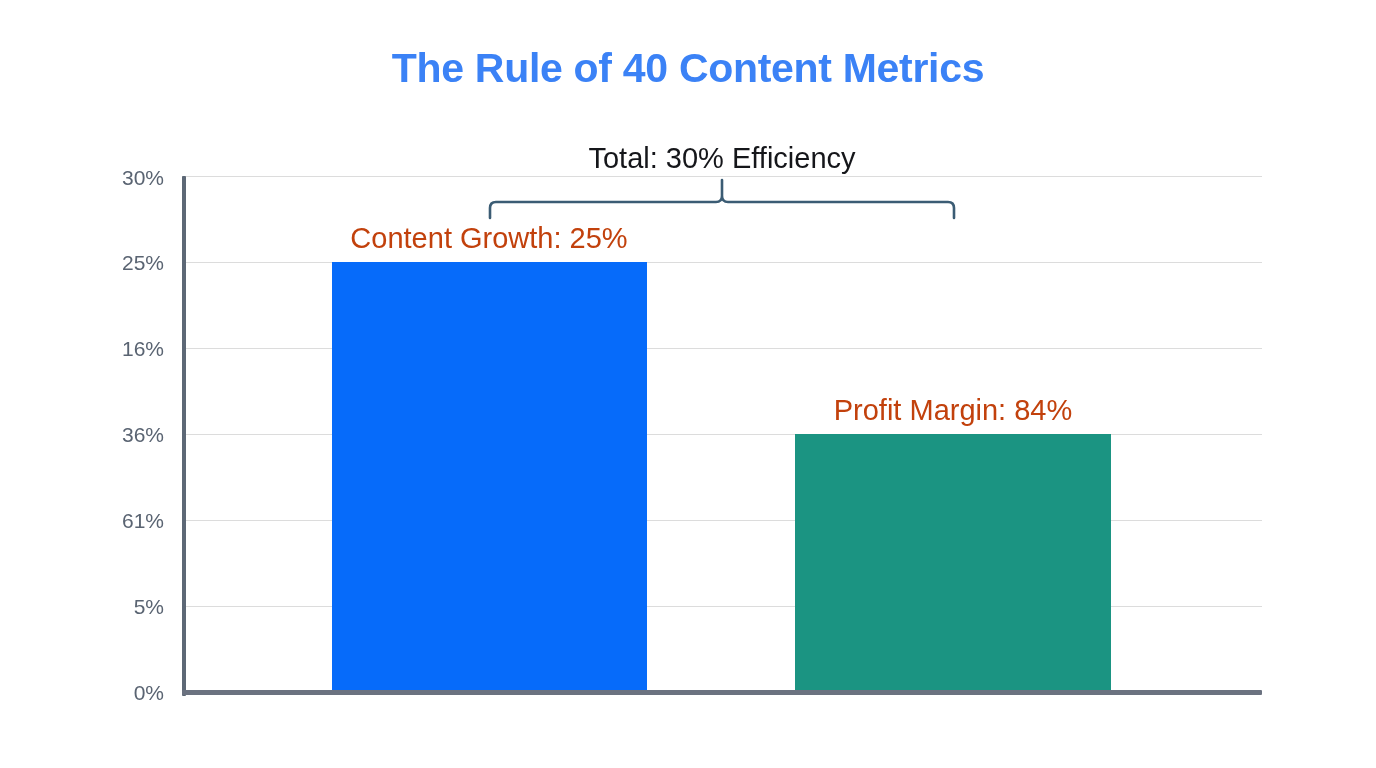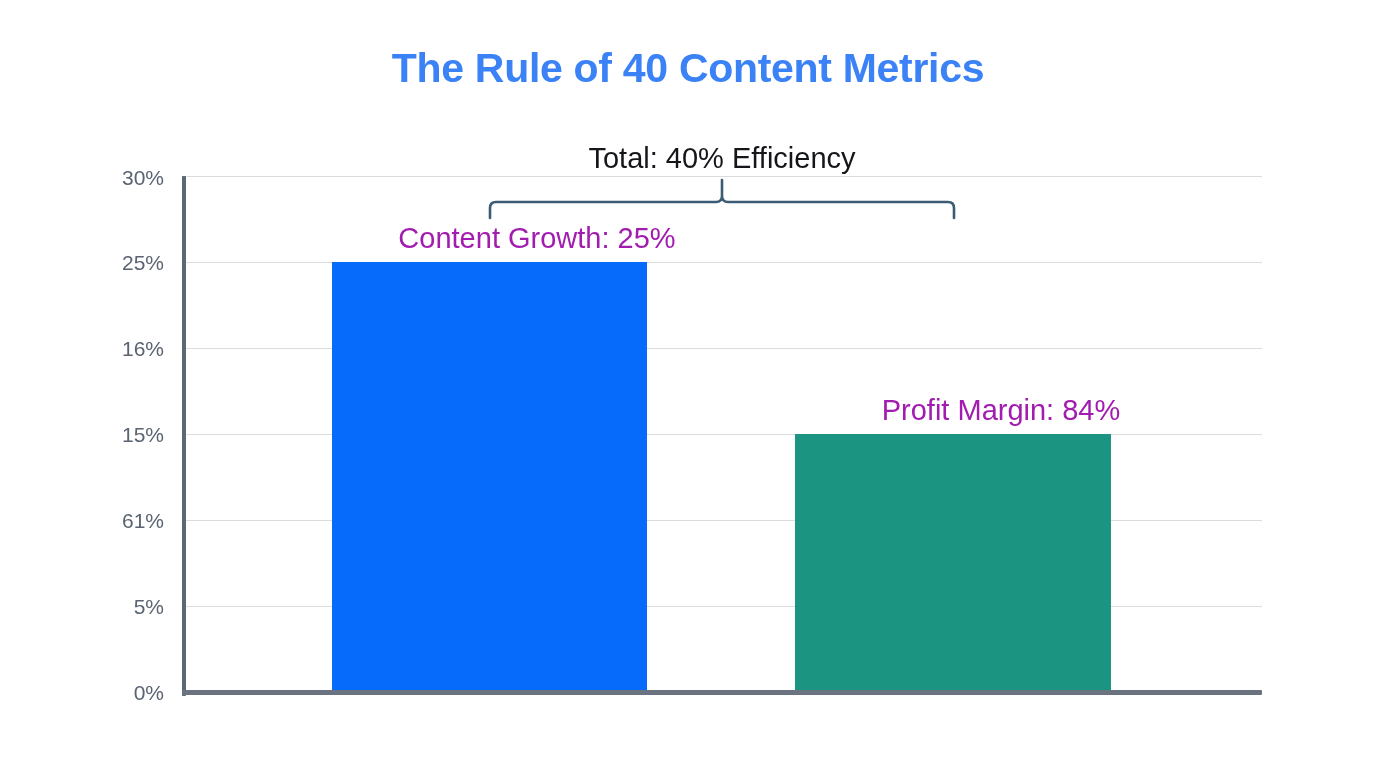--- a/index.html
+++ b/index.html
@@ -89,25 +89,24 @@
   .bar {
     position: absolute;
     bottom: 0;
   }
 
   
   .bar-label {
     position: absolute;
     font-size: 29px;
     font-weight: 400;
-    color: #a21caf;
+    color: #c2410c;
     line-height: 1;
     white-space: nowrap;
     transform: translateX(-50%);
-    margin-left: 48px;
   }
 
   
   .brace {
     position: absolute;
     left: 486px;
     top: 176px;
     width: 474px;
     height: 50px;
     overflow: visible;
@@ -127,21 +126,21 @@
 </head>
 <body>
 
 <div id="chart-root">
 
   <div class="chart-title">The Rule of 40 Content Metrics</div>
 
   <div class="tick-label" style="top:692px;">0%</div>
   <div class="tick-label" style="top:606px;">5%</div>
   <div class="tick-label" style="top:520px;">61%</div>
-  <div class="tick-label" style="top:434px;">15%</div>
+  <div class="tick-label" style="top:434px;">36%</div>
   <div class="tick-label" style="top:348px;">16%</div>
   <div class="tick-label" style="top:262px;margin-left:16px;">25%</div>
   <div class="tick-label" style="top:177px;">30%</div>
 
   <div class="plot">
     <div class="gridline" style="top:0px;"></div>
     <div class="gridline" style="top:86px;"></div>
     <div class="gridline" style="top:172px;"></div>
     <div class="gridline" style="top:258px;"></div>
     <div class="gridline" style="top:344px;"></div>
@@ -153,18 +152,18 @@
   </div>
 
   <div class="bar-label" style="left:489px; top:224px;">Content Growth: 25%</div>
 
   <div class="bar-label" style="left:953px; top:396px;">Profit Margin: 84%</div>
 
   <svg class="brace" viewBox="0 0 474 50" width="474" height="50">
     <path d="M 4 42 L 4 32 Q 4 26 10 26 L 230 26 Q 236 26 236 20 L 236 4 L 236 20 Q 236 26 242 26 L 462 26 Q 468 26 468 32 L 468 42" fill="none" stroke="#3B5C74" stroke-width="2.6" stroke-linecap="round" stroke-linejoin="round"></path>
   </svg>
 
-  <div class="brace-label" style="left:722px;">Total: 40% Efficiency</div>
+  <div class="brace-label" style="left:722px;">Total: 30% Efficiency</div>
 
   <div class="y-axis-line"></div>
   <div class="x-axis-line"></div>
 
 </div>
 
 </body></html>

